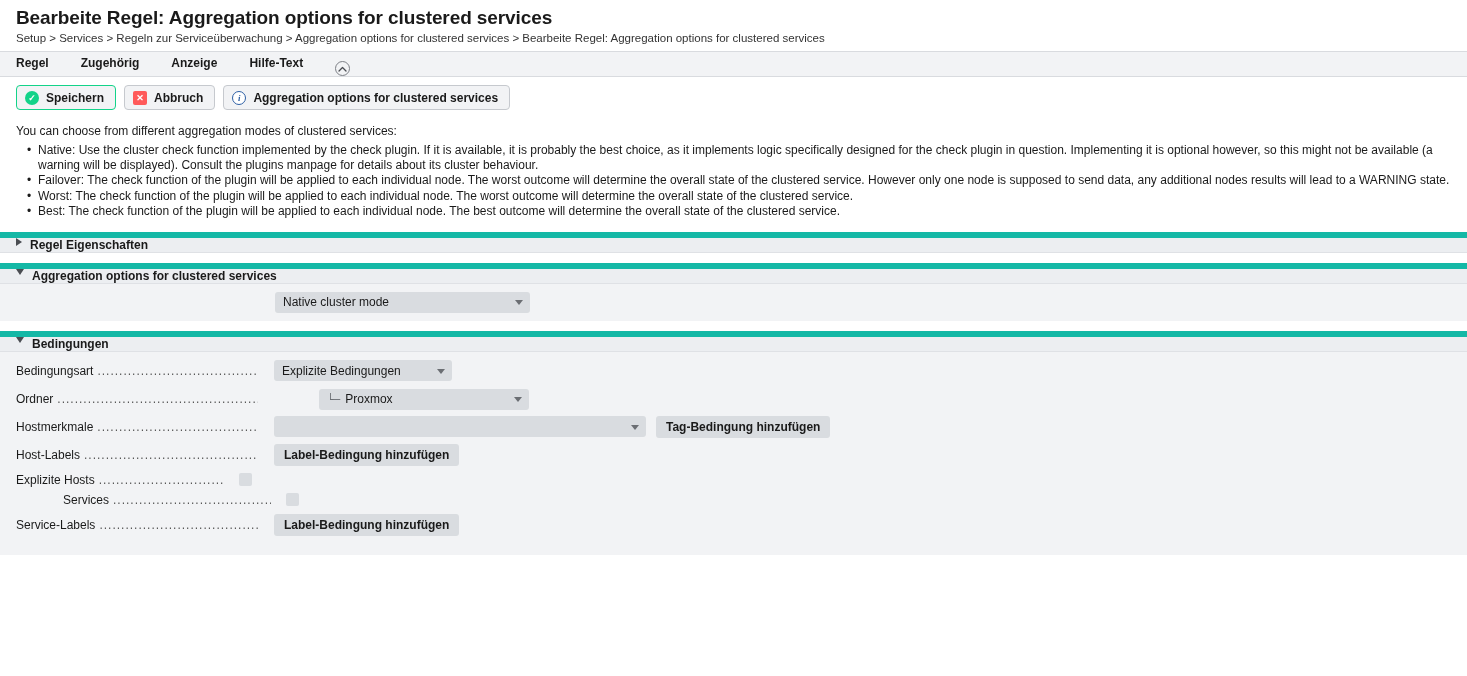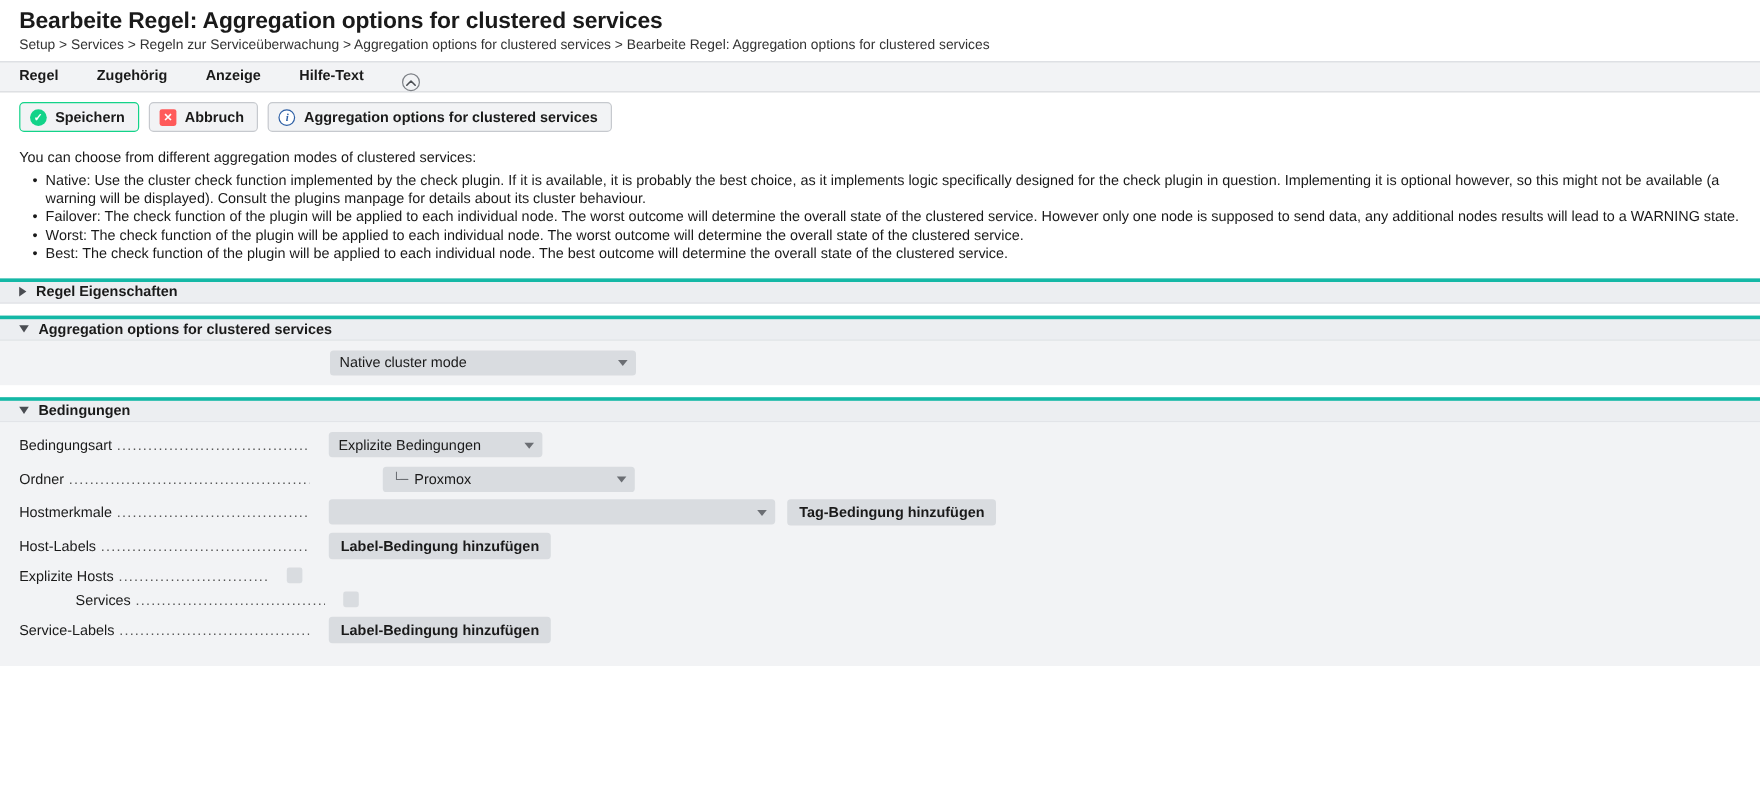--- a/index.html
+++ b/index.html
@@ -117,25 +117,24 @@
   .helpblock li:before {
     content: "\2022";
     position: absolute;
     left: -11px;
     top: 0;
   }
 
   
   .section-head {
     background: #eceef1;
-    border-top: 3px solid #14b8a6;
+    border-top: 6px solid #14b8a6;
     border-bottom: 1px solid #dfe1e5;
     height: 21px;
     display: flex;
-    align-items: center;
     padding-left: 16px;
     gap: 8px;
     cursor: pointer;
     font-size: 12px;
     font-weight: bold;
     color: #1a1a1a;
   }
   .tri { width: 0; height: 0; flex: 0 0 auto; }
   .tri.right {
     border-left: 6px solid #4a4d52;

